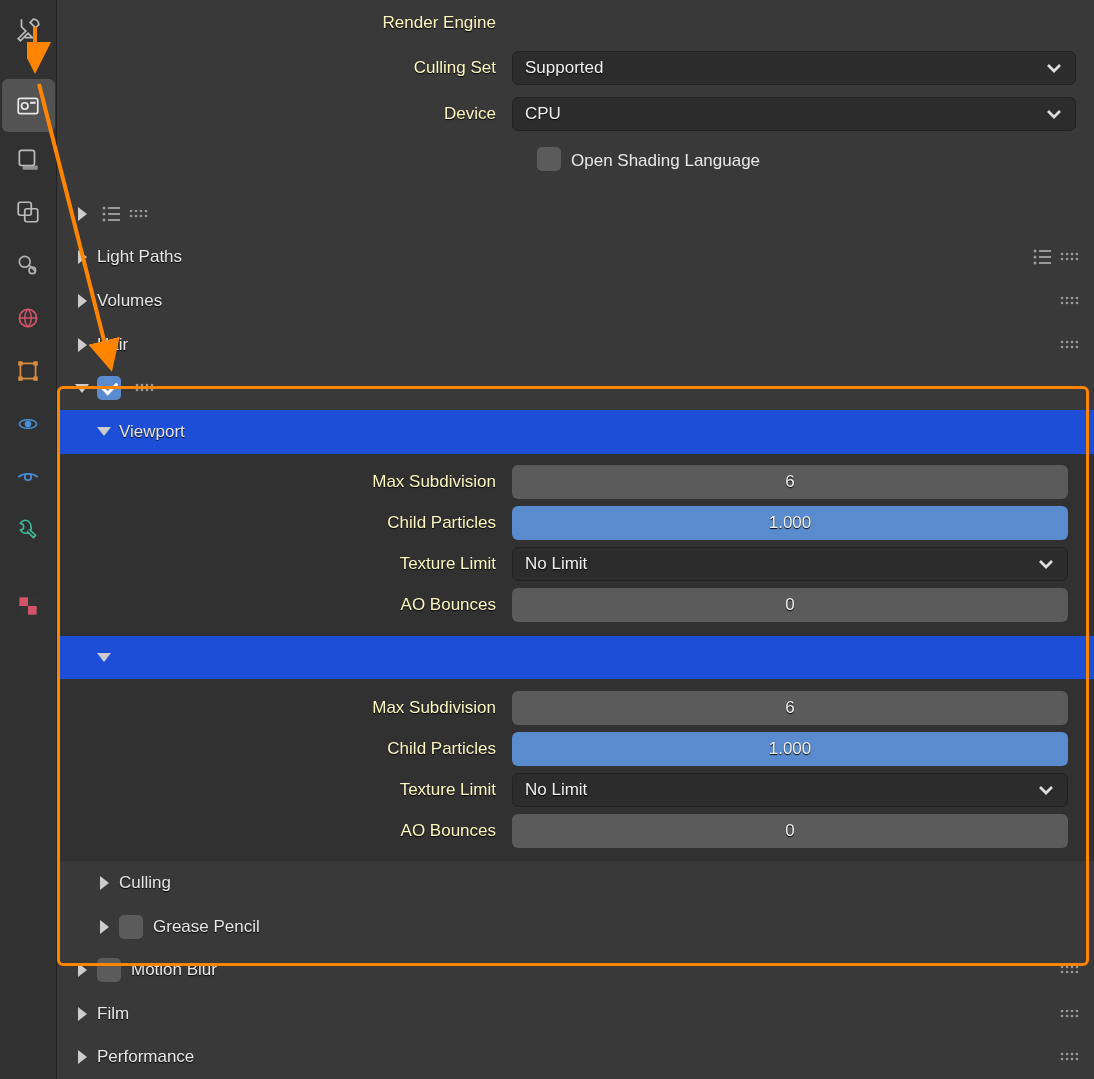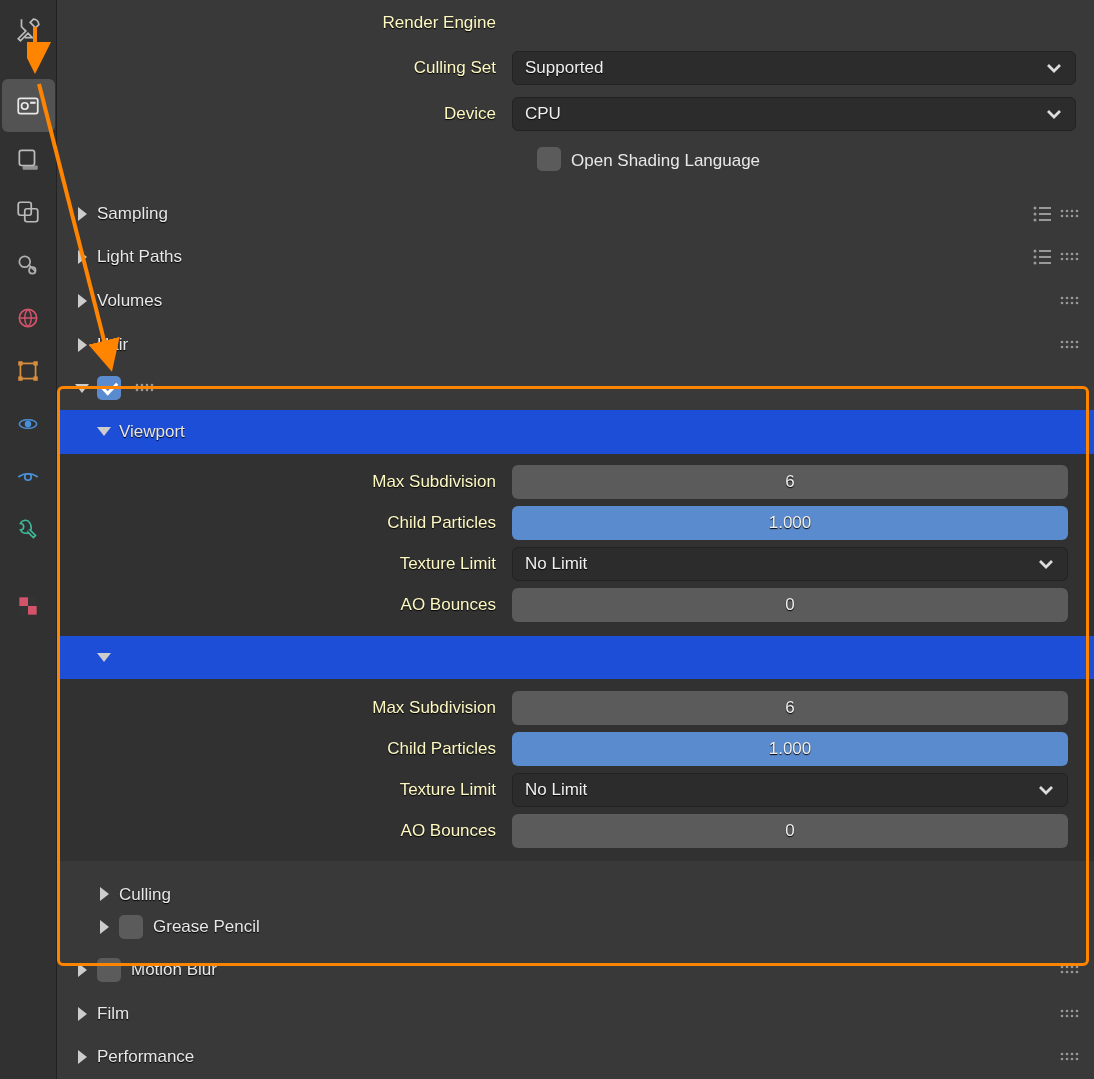--- a/index.html
+++ b/index.html
@@ -307,21 +307,20 @@
     <div class="ctrl" style="display:flex; align-items:flex-end;margin-left:25px;">
       <span class="cb"></span>
       <span>Open Shading Language</span>
     </div>
   </div>
 
   <div style="height:10px"></div>
 
   <div class="sect">
     <span class="tri tri-right"></span>
-    <span class="txt">Sampling</span>
     <span class="preset">
         <svg viewBox="0 0 20 18">
           <circle cx="3" cy="3" r="1.5" fill="currentColor"></circle>
           <rect x="7" y="2" width="12" height="2" fill="currentColor"></rect>
           <circle cx="3" cy="9" r="1.5" fill="currentColor"></circle>
           <rect x="7" y="8" width="12" height="2" fill="currentColor"></rect>
           <circle cx="3" cy="15" r="1.5" fill="currentColor"></circle>
           <rect x="7" y="14" width="12" height="2" fill="currentColor"></rect>
         </svg>
       </span>
@@ -499,21 +498,21 @@
     <div class="row">
       <div class="label">AO Bounces</div>
       <div class="ctrl">
           <div class="numfield">
             <span>0</span>
           </div>
         </div>
     </div>
   </div>
 
-  <div class="sect" style="padding-left:36px;align-items:flex-end;">
+  <div class="sect" style="padding-left:36px;">
     <span class="tri tri-right"></span>
     <span class="txt">Culling</span>
   </div>
 
   <div class="sect" style="padding-left:36px;">
     <span class="tri tri-right"></span>
     <span class="cb"></span>
     <span class="txt">Grease Pencil</span>
   </div>
 

